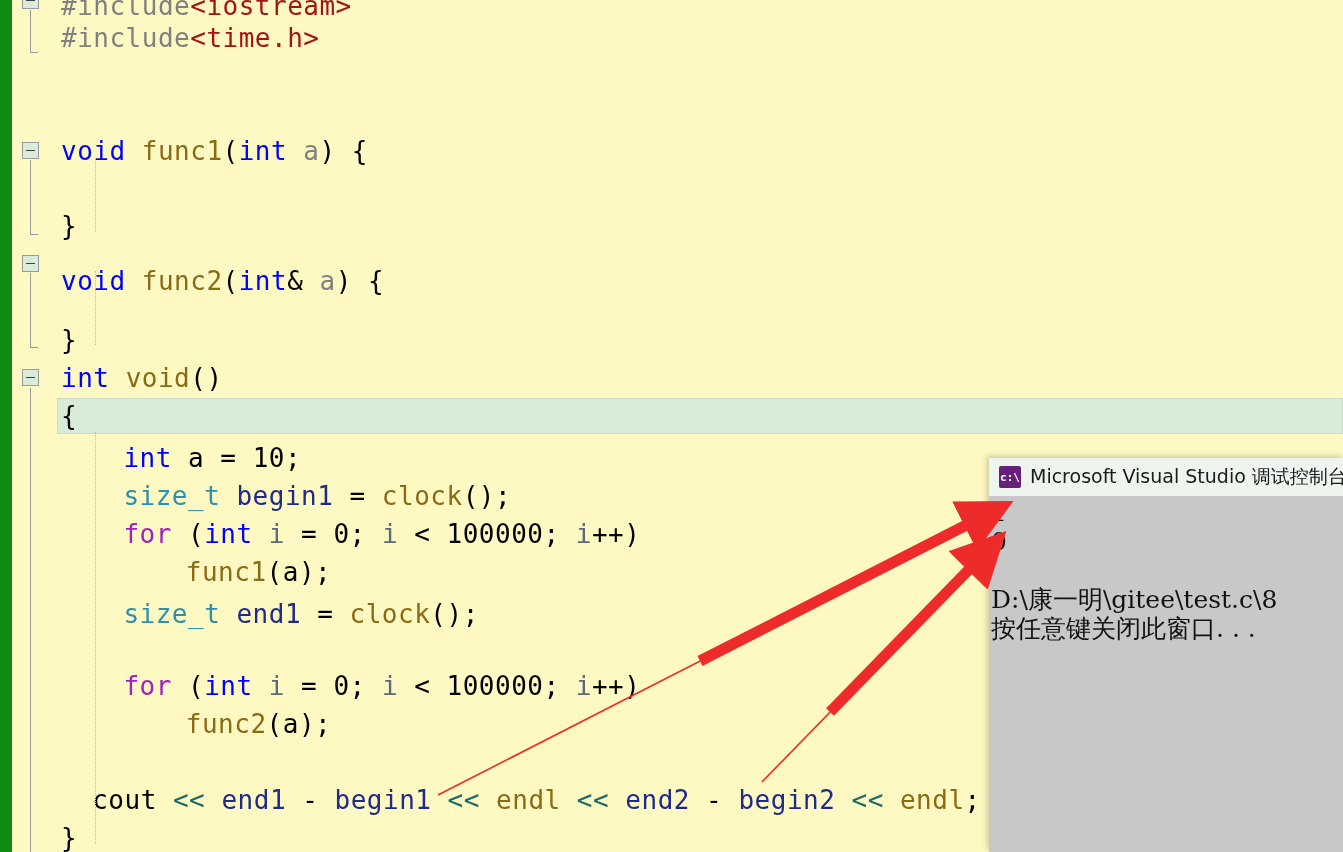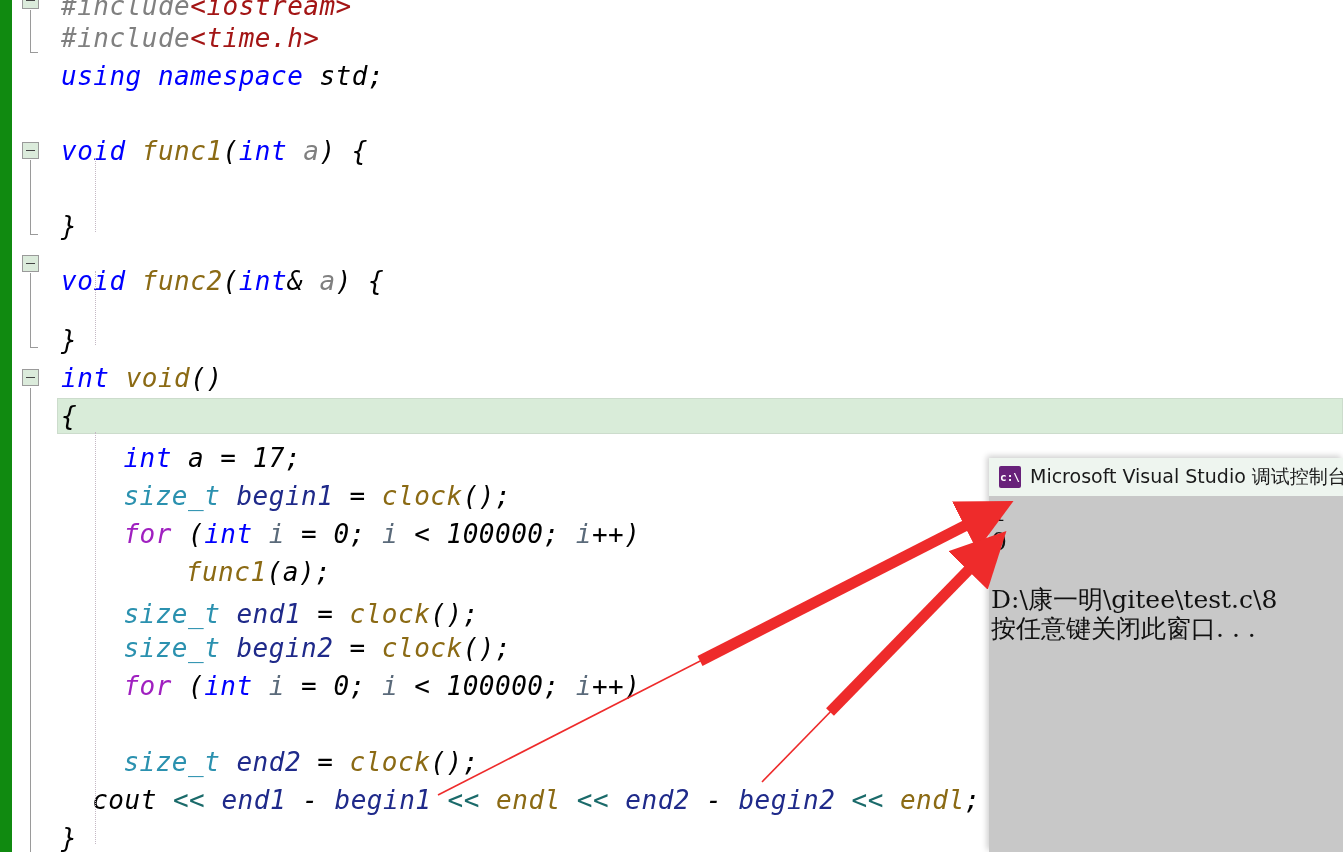--- a/index.html
+++ b/index.html
@@ -13,23 +13,22 @@
   #root {
     position: relative;
     width: 1343px; height: 852px;
     overflow: hidden;
     background: #cfe6cf;
   }
 
   
   .editor {
     position: absolute; inset: 0;
-    background: #ffffff;
-    overflow: hidden;
-    font-style: italic;
+    background: #fef9c3;
+    overflow: hidden;
   }
   .change-stripe {
     position: absolute; left: 0; top: 0;
     width: 12px; height: 852px;
     background: #108a10;
   }
   .gutter-strip {
     position: absolute; left: 12px; top: 0;
     width: 49px; height: 852px;
   }
@@ -189,39 +188,37 @@
       <div class="vline" style="left:18px; top:273px; height:74px;"></div>
       <div class="lbottom" style="left:18px; top:347px;"></div>
 
       <div class="collapse-box" style="left:10px; top:369px;"></div>
       <div class="vline" style="left:18px; top:388px; height:464px;"></div>
     </div>
 
     <div class="code-area">
         <div class="line" style="top: -12px;"><span class="k-pre">#include</span><span class="k-str">&lt;iostream&gt;</span></div>
         <div class="line" style="top: 20px; text-align: center;"><span class="k-pre">#include</span><span class="k-str">&lt;time.h&gt;</span></div>
-        <div class="line" style="top: 58px;"><span class="k-blue">using namespace</span><span class="k-plain"> std;</span></div>
         <div class="line" style="top: 96px;"></div>
         <div class="line" style="top: 133px;"><span class="k-blue">void</span><span class="k-plain"> </span><span class="k-fn">func1</span><span class="k-plain">(</span><span class="k-blue">int</span><span class="k-plain"> </span><span class="k-var">a</span><span class="k-plain">) {</span></div>
         <div class="line" style="top: 170px;"></div>
         <div class="line" style="top: 208px;"><span class="k-plain">}</span></div>
         <div class="line" style="top: 246px; margin-top: 17px;"><span class="k-blue">void</span><span class="k-plain"> </span><span class="k-fn">func2</span><span class="k-plain">(</span><span class="k-blue">int</span><span class="k-plain">&amp; </span><span class="k-var">a</span><span class="k-plain">) {</span></div>
         <div class="line" style="top: 284px;"></div>
         <div class="line" style="top: 322px;"><span class="k-plain">}</span></div>
         <div class="line" style="top: 360px;"><span class="k-blue">int</span><span class="k-plain"> </span><span class="k-fn">void</span><span class="k-plain">()</span></div>
         <div class="curline" style="top: 398px;"></div>
         <div class="line" style="top: 398px;"><span class="k-plain">{</span></div>
-        <div class="line" style="top: 440px; left: 123.4px;"><span class="k-blue">int</span><span class="k-plain"> a = </span><span class="k-num">17</span><span class="k-plain">;</span></div>
+        <div class="line" style="top: 440px; left: 123.4px;"><span class="k-blue">int</span><span class="k-plain"> a = </span><span class="k-num">10</span><span class="k-plain">;</span></div>
         <div class="line" style="top: 478px; left: 123.4px;"><span class="k-type">size_t</span><span class="k-plain"> </span><span class="k-ident">begin1</span><span class="k-plain"> = </span><span class="k-fn">clock</span><span class="k-plain">();</span></div>
         <div class="line" style="top: 516px; left: 123.4px;"><span class="k-purple">for</span><span class="k-plain"> (</span><span class="k-blue">int</span><span class="k-plain"> </span><span class="k-ivar">i</span><span class="k-plain"> = </span><span class="k-num">0</span><span class="k-plain">; </span><span class="k-ivar">i</span><span class="k-plain"> &lt; </span><span class="k-num">100000</span><span class="k-plain">; </span><span class="k-ivar">i</span><span class="k-plain">++)</span></div>
         <div class="line" style="top: 554px; left: 185.8px;"><span class="k-fn">func1</span><span class="k-plain">(a);</span></div>
         <div class="line" style="top: 596px; left: 123.4px;"><span class="k-type">size_t</span><span class="k-plain"> </span><span class="k-ident">end1</span><span class="k-plain"> = </span><span class="k-fn">clock</span><span class="k-plain">();</span></div>
-        <div class="line" style="top: 630px; left: 123.4px;"><span class="k-type">size_t</span><span class="k-plain"> </span><span class="k-ident">begin2</span><span class="k-plain"> = </span><span class="k-fn">clock</span><span class="k-plain">();</span></div>
         <div class="line" style="top: 668px; left: 123.4px;"><span class="k-purple">for</span><span class="k-plain"> (</span><span class="k-blue">int</span><span class="k-plain"> </span><span class="k-ivar">i</span><span class="k-plain"> = </span><span class="k-num">0</span><span class="k-plain">; </span><span class="k-ivar">i</span><span class="k-plain"> &lt; </span><span class="k-num">100000</span><span class="k-plain">; </span><span class="k-ivar">i</span><span class="k-plain">++)</span></div>
-        <div class="line" style="top: 744px; left: 123.4px;"><span class="k-type">size_t</span><span class="k-plain"> </span><span class="k-ident">end2</span><span class="k-plain"> = </span><span class="k-fn">clock</span><span class="k-plain">();</span></div>
+        <div class="line" style="top: 706px; left: 185.8px;"><span class="k-fn">func2</span><span class="k-plain">(a);</span></div>
         <div class="line" style="top: 782px; left: 92.2px;"><span class="k-plain">cout</span><span class="k-plain"> </span><span class="k-op">&lt;&lt;</span><span class="k-plain"> </span><span class="k-ident">end1</span><span class="k-plain"> - </span><span class="k-ident">begin1</span><span class="k-plain"> </span><span class="k-op">&lt;&lt;</span><span class="k-plain"> </span><span class="k-fn">endl</span><span class="k-plain"> </span><span class="k-op">&lt;&lt;</span><span class="k-plain"> </span><span class="k-ident">end2</span><span class="k-plain"> - </span><span class="k-ident">begin2</span><span class="k-plain"> </span><span class="k-op">&lt;&lt;</span><span class="k-plain"> </span><span class="k-fn">endl</span><span class="k-plain">;</span></div>
         <div class="line" style="top: 820px;"><span class="k-plain">}</span></div>
         <div class="indent-guide" style="top: 158px; height: 74px; left: 95px;"></div>
         <div class="indent-guide" style="top: 271px; height: 74px; left: 95px;"></div>
         <div class="indent-guide" style="top: 432px; height: 412px; left: 95px;"></div>
       </div>
   </div>
 
   <div class="console">
     <div class="console-title">

